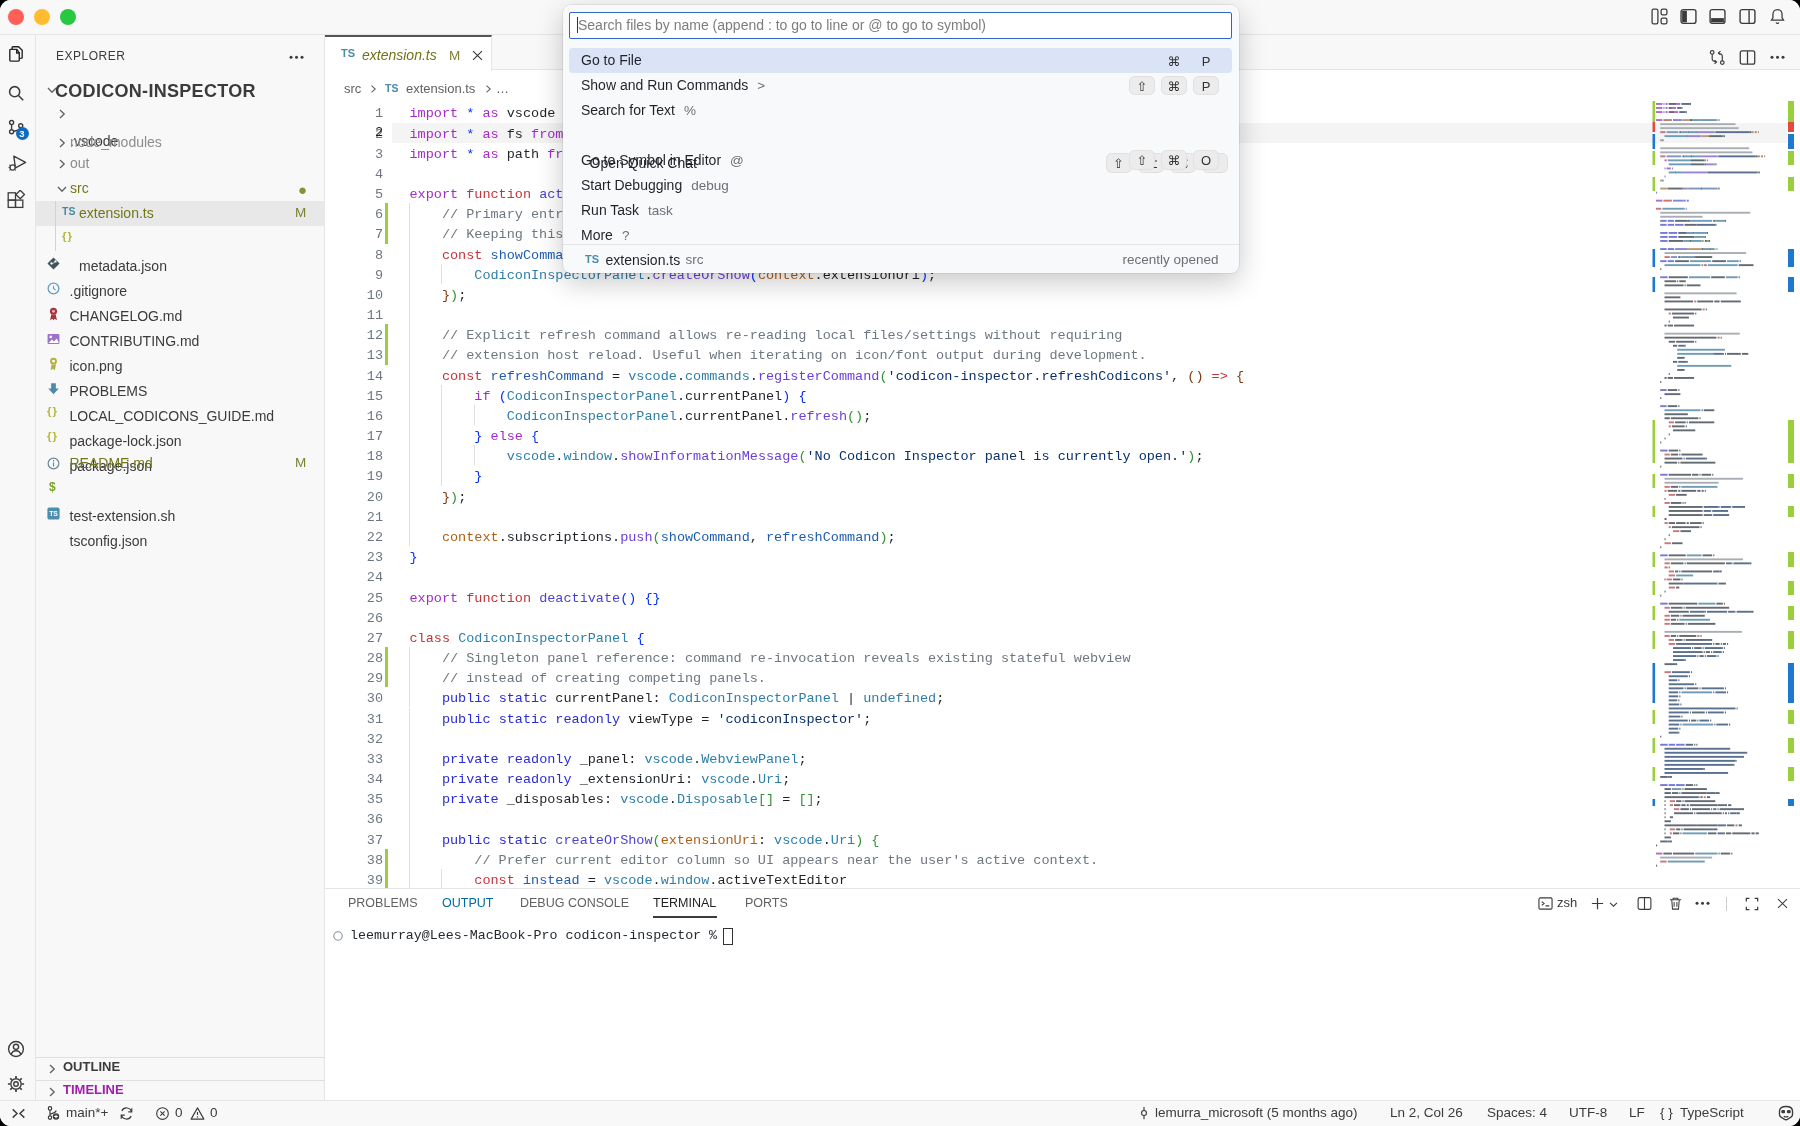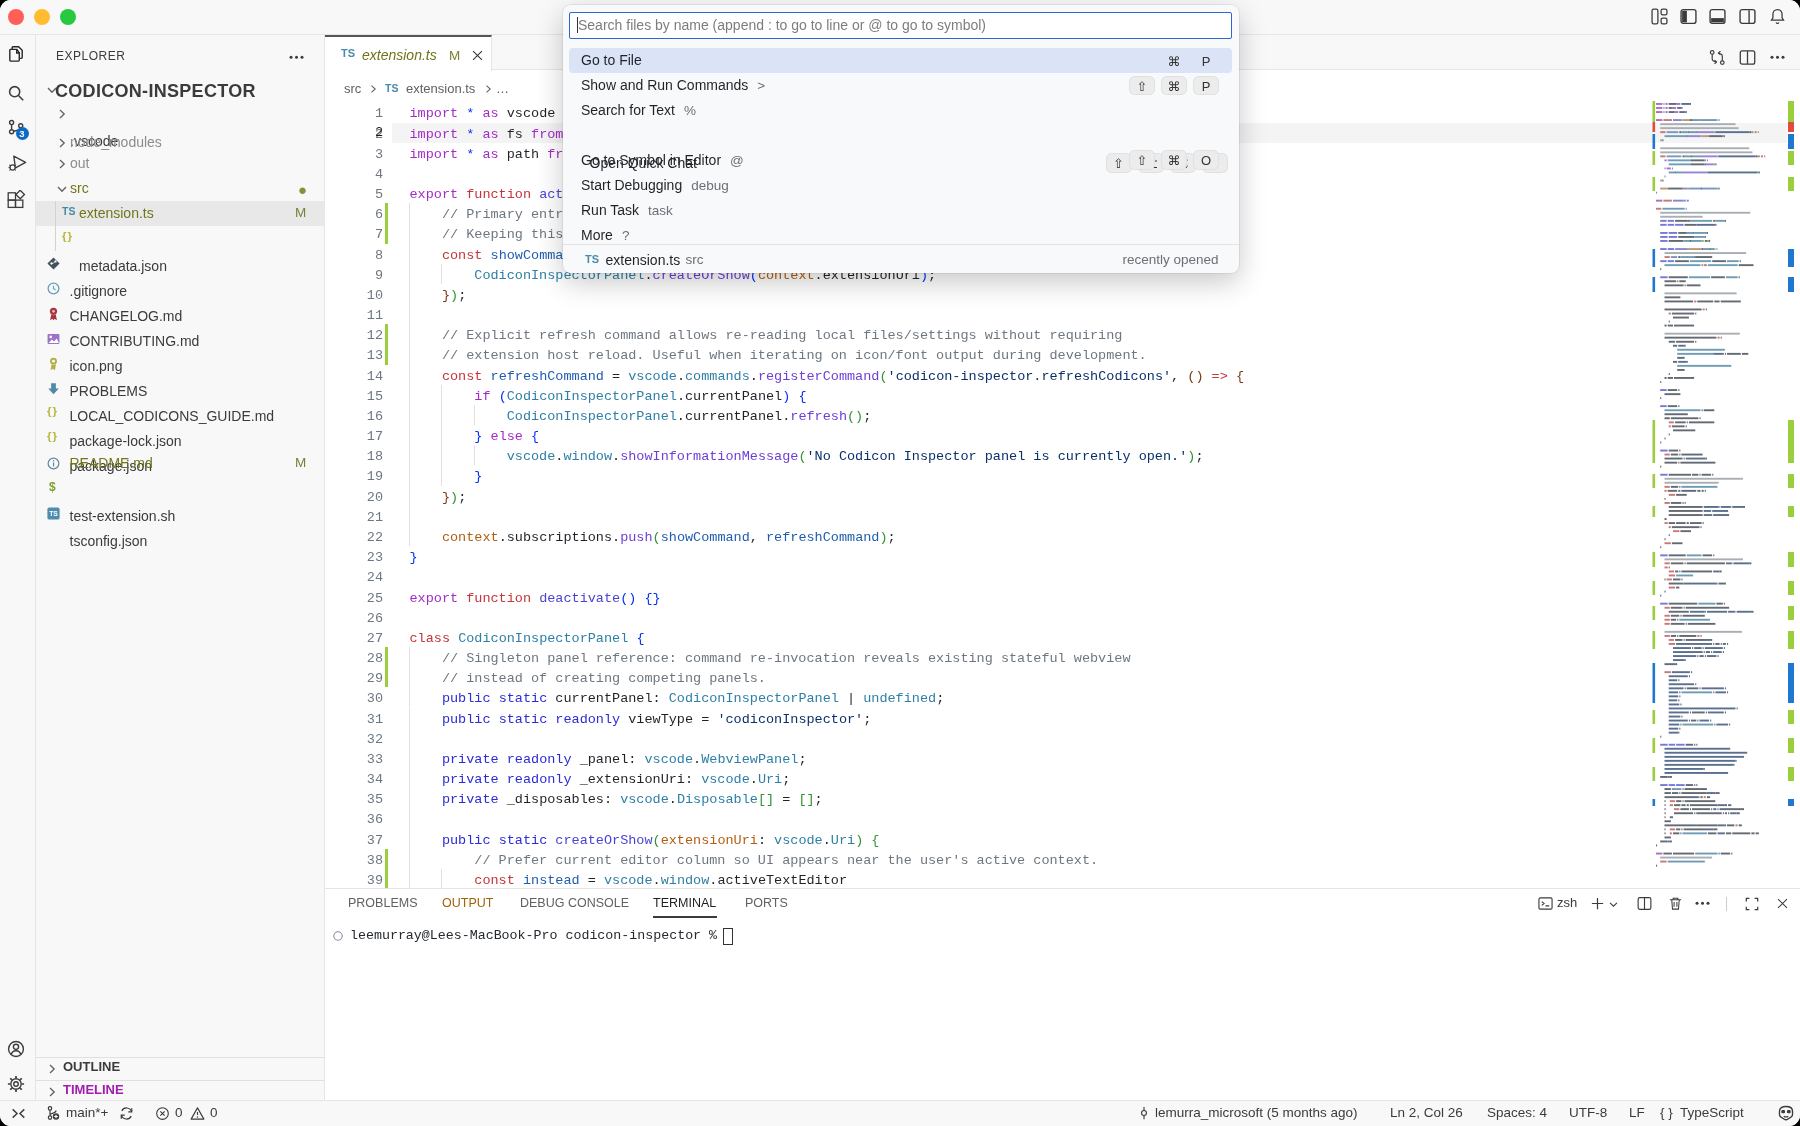--- a/index.html
+++ b/index.html
@@ -1091,21 +1091,21 @@
 <div style="position:absolute;left:1787.5px;top:606px;width:6px;height:14px;background:#9bce3c"></div>
 <div style="position:absolute;left:1787.5px;top:631px;width:6px;height:18px;background:#9bce3c"></div>
 <div style="position:absolute;left:1787.5px;top:663px;width:6px;height:40px;background:#1e78d0"></div>
 <div style="position:absolute;left:1787.5px;top:710px;width:6px;height:14px;background:#9bce3c"></div>
 <div style="position:absolute;left:1787.5px;top:738px;width:6px;height:15px;background:#9bce3c"></div>
 <div style="position:absolute;left:1787.5px;top:767px;width:6px;height:14px;background:#9bce3c"></div>
 <div style="position:absolute;left:1787.5px;top:799px;width:6px;height:7px;background:#1e78d0"></div>
 
 <div class="abs" style="left:325px;top:888px;width:1475px;height:212px;background:#ffffff;border-top:1px solid #e5e5e5"></div>
 <span class="abs" style="left:348px;top:896px;font-size:12.5px;color:#616161">PROBLEMS</span>
-<span class="abs" style="left:442px;top:896px;font-size:12.5px;color:#a16207">OUTPUT</span>
+<span class="abs" style="left:442px;top:896px;font-size:12.5px;color:#0369a1">OUTPUT</span>
 <span class="abs" style="left:520px;top:896px;font-size:12.5px;color:#616161">DEBUG CONSOLE</span>
 <span class="abs" style="left:653px;top:896px;font-size:12.5px;color:#1f1f1f">TERMINAL</span>
 <div class="abs" style="left:653px;top:916px;width:64px;height:1.5px;background:#3b3b3b"></div>
 <span class="abs" style="left:745px;top:896px;font-size:12.5px;color:#616161">PORTS</span>
 
 <svg class="abs" style="left:1538px;top:896px" width="15" height="15" viewBox="0 0 16 16">
  <rect x="1" y="2" width="14" height="12" rx="1.5" fill="none" stroke="#3b3b3b" stroke-width="1.2"></rect>
  <path d="M4 6l2.5 2L4 10M8 10.5h4" fill="none" stroke="#3b3b3b" stroke-width="1.2"></path>
 </svg>
 <span class="abs" style="left:1557px;top:895px;font-size:13px;color:#3b3b3b">zsh</span>

